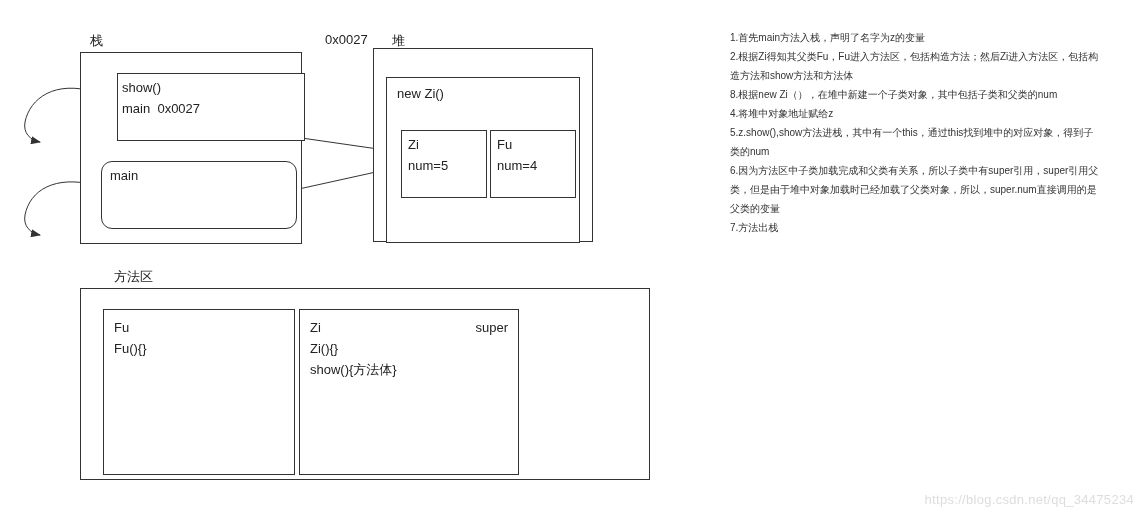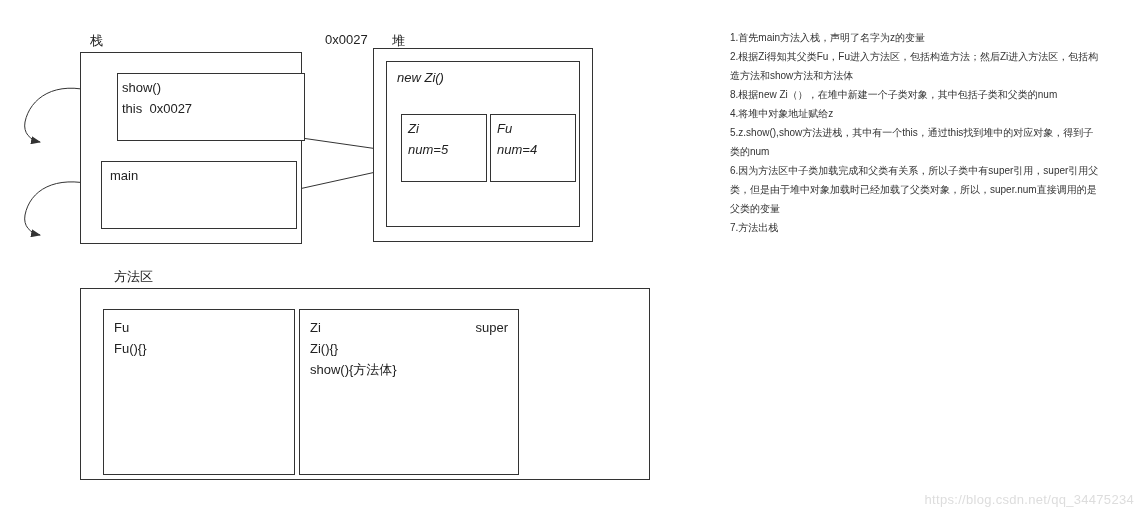--- a/index.html
+++ b/index.html
@@ -73,34 +73,34 @@
 
   <path d="M185,213 L191,213 L191,206" fill="none" stroke="#333" stroke-width="1"></path>
 </svg>
 
 <span class="label" style="left:90px; top:32px;">栈</span>
 
 <div class="box" style="left:80px; top:52px; width:220px; height:190px;">
 
   <div class="box" style="left:36px; top:20px; width:178px; height:58px; padding:4px 4px;">
     <div class="txt">show()</div>
-    <div class="txt">this  0x0027</div>
+    <div class="txt">main  0x0027</div>
   </div>
 
-  <div class="box" style="left:20px; top:108px; width:178px; height:58px; padding:4px 8px;">
+  <div class="box" style="left:20px; top:108px; width:178px; height:58px; padding:4px 8px;border-radius:11px;">
     <div class="txt">main</div>
   </div>
 </div>
 
 <span class="label" style="left:325px; top:32px;text-align:right;">0x0027</span>
 <span class="label" style="left:392px; top:32px;">堆</span>
 
 <div class="box" style="left:373px; top:48px; width:218px; height:192px;">
 
-  <div class="box" style="left:12px; top:12px; width:192px; height:164px;font-style:italic;">
+  <div class="box" style="left:12px; top:28px; width:192px; height:164px;">
     <div class="txt" style="padding:6px 10px;">new Zi()</div>
 
     <div class="box" style="left:14px; top:52px; width:72px; height:58px; padding:4px 6px;">
       <div class="txt">Zi</div>
       <div class="txt">num=5</div>
     </div>
 
     <div class="box" style="left:103px; top:52px; width:72px; height:58px; padding:4px 6px;">
       <div class="txt">Fu</div>
       <div class="txt">num=4</div>

